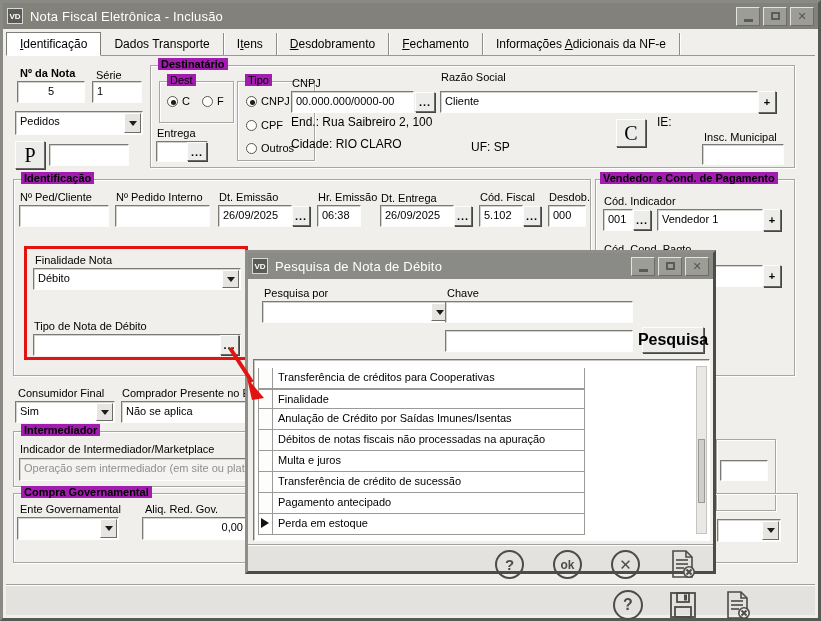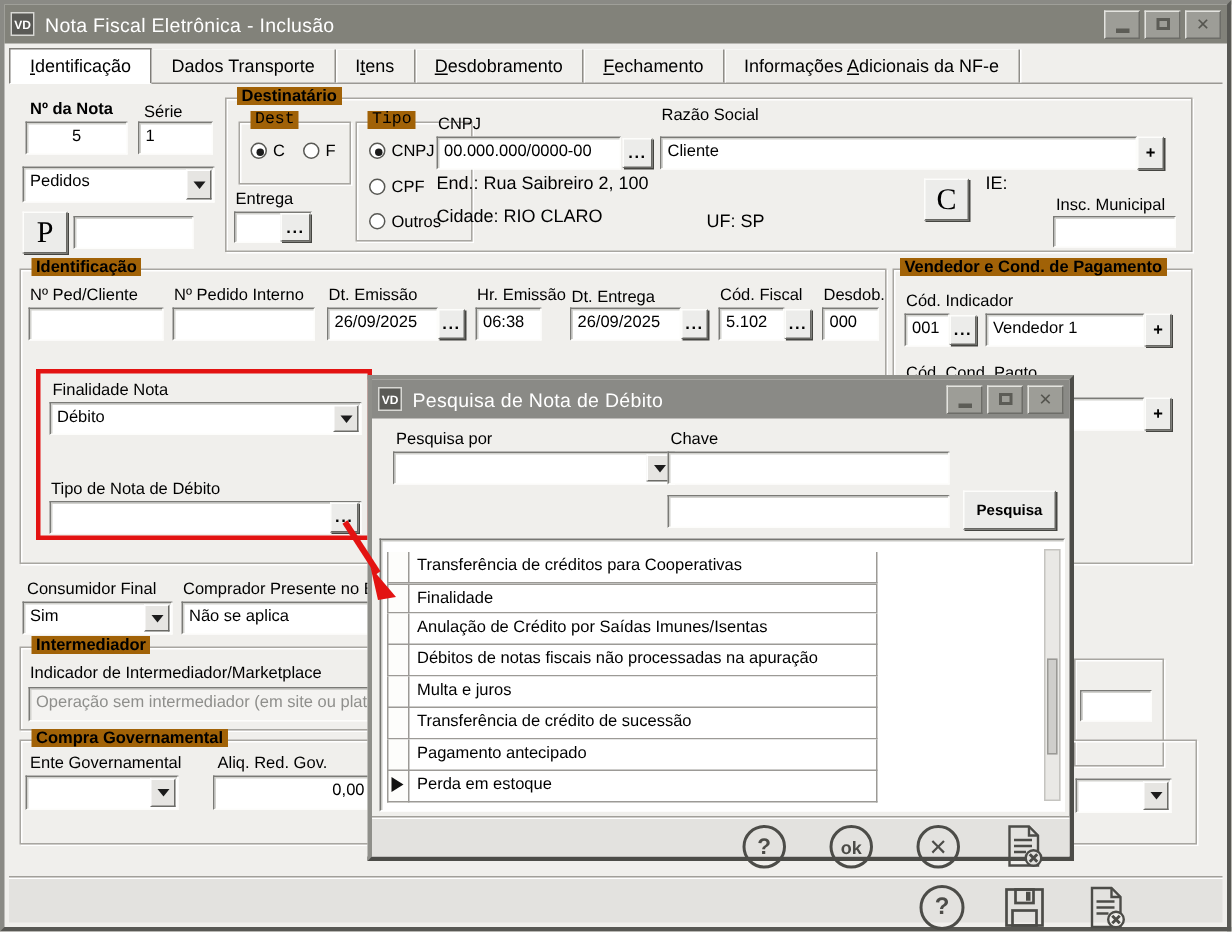--- a/index.html
+++ b/index.html
@@ -20,22 +20,22 @@
   .tab.active{background:#fff;border:1px solid #7f7d78;border-bottom:1px solid #fff;height:24px;margin-bottom:-1px;box-shadow:none;}
   
   .lbl{position:absolute;white-space:nowrap;}
   .b{font-weight:bold;}
   .inp{position:absolute;background:#fff;border:1px solid #7a7a76;border-bottom-color:#fdfdfb;border-right-color:#fdfdfb;box-shadow:inset 1px 1px 0 #d2d2ce;padding:3px 4px;overflow:hidden;white-space:nowrap;}
   .tc{text-align:center;}
   .tr{text-align:right;}
   .hint{color:#8f8f8c;background:#f4f3f1;}
   .btn{position:absolute;background:#ececE8;background:#ececea;border:1px solid #fdfdfb;border-bottom-color:#68686[4];border-bottom-color:#686864;border-right-color:#686864;box-shadow:1px 1px 0 #454541;display:flex;align-items:center;justify-content:center;}
   .grp{position:absolute;border:1px solid #a8a6a1;box-shadow:inset 1px 1px 0 #fff,1px 1px 0 #fff;}
-  .leg{position:absolute;top:-8px;left:7px;background:#a16207;padding:0 3px;font-weight:bold;white-space:nowrap;}
-  .leg.n{font-weight:normal;font-family:Liberation Mono, monospace;}
+  .leg{position:absolute;top:-8px;left:7px;background:#a21caf;padding:0 3px;font-weight:bold;white-space:nowrap;}
+  .leg.n{font-weight:normal;}
   .radio{display:inline-block;width:11px;height:11px;border-radius:50%;background:#fff;border:1px solid #58585:4;border:1px solid #585854;position:relative;vertical-align:-2px;margin-right:4px;}
   .radio.on::after{content:"";position:absolute;left:3px;top:3px;width:5px;height:5px;border-radius:50%;background:#1b1b1b;}
   .ritem{position:absolute;white-space:nowrap;}
   .ddbtn{position:absolute;right:1px;top:1px;bottom:1px;width:17px;background:#e6e5e2;border:1px solid #fff;border-bottom-color:#6c6c68;border-right-color:#6c6c68;display:flex;align-items:center;justify-content:center;}
   .arr{width:0;height:0;border:4px solid transparent;border-top:5px solid #1c1c1c;margin-top:4px;}
   .dots{font-weight:bold;letter-spacing:1px;line-height:4px;}
   .circ{border:2px solid #4c4c48;border-radius:50%;color:#4c4c48;display:flex;align-items:center;justify-content:center;font-weight:bold;position:absolute;background:transparent;}
   .hline{position:absolute;height:1px;background:#a19f9a;box-shadow:0 1px 0 #fff;}
   
   .dlg{position:absolute;left:245px;top:250px;width:471px;height:324px;background:#f0efec;border:3px solid #8f8f8a;border-right-color:#4c4c48;border-bottom-color:#4c4c48;z-index:10;}
@@ -255,21 +255,21 @@
         <span class="tbtn">✕</span>
       </span>
     </div>
     <div class="lbl" style="left:16px;top:34px;">Pesquisa por</div>
     <div class="inp" style="left:14px;top:48px;width:188px;height:22px;padding-right:20px;"><span></span><span class="ddbtn">
           <span class="arr"></span>
         </span></div>
     <div class="lbl" style="left:199px;top:34px;">Chave</div>
     <div class="inp" style="left:197px;top:48px;width:188px;height:22px;"></div>
     <div class="inp" style="left:197px;top:77px;width:188px;height:22px;"></div>
-    <div class="btn" style="left:394px;top:74px;width:62px;height:26px;font-weight:bold;font-size:10px;">Pesquisa</div>
+    <div class="btn" style="left:394px;top:74px;width:62px;height:26px;font-weight:bold;font-size:16px;">Pesquisa</div>
 
     <div class="grid">
       <div class="gtable">
         <div class="grow">
             <span class="ggut"></span>
             <span class="gcell">Transferência de créditos para Cooperativas</span>
           </div>
         <div class="grow ghead">
             <span class="ggut"></span>
             <span class="gcell" style="font-weight:normal;">Finalidade</span>

